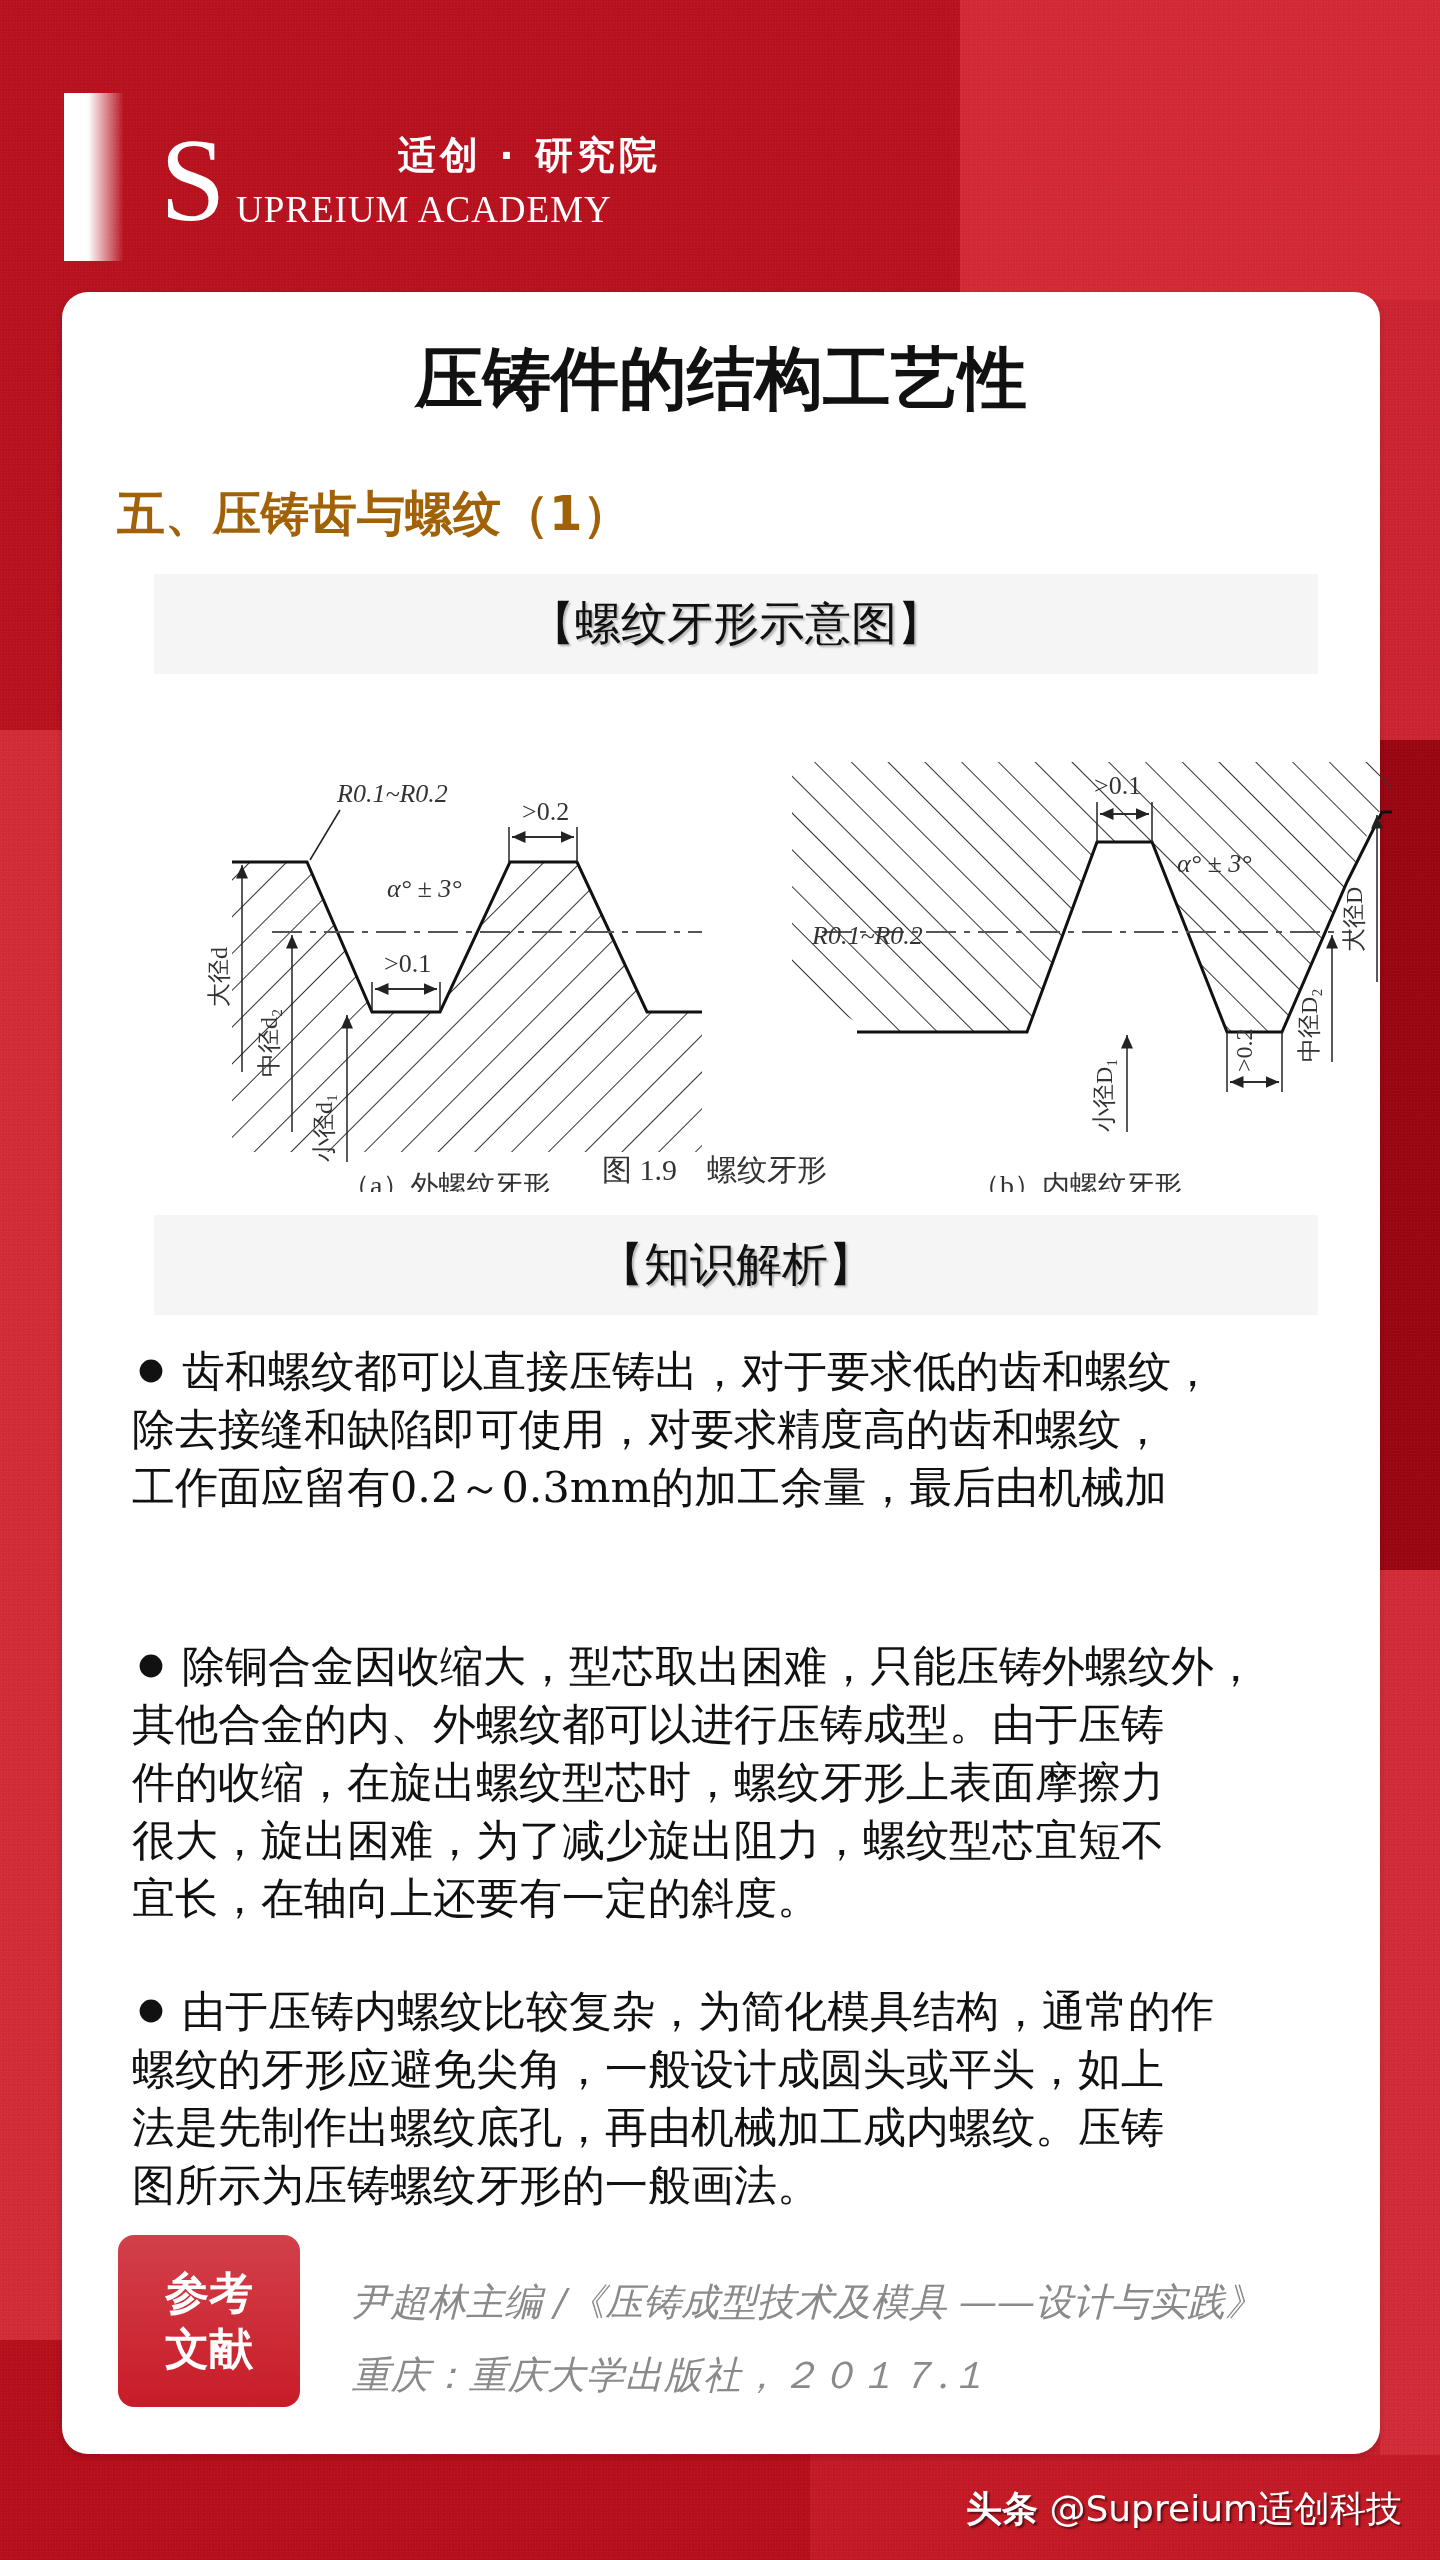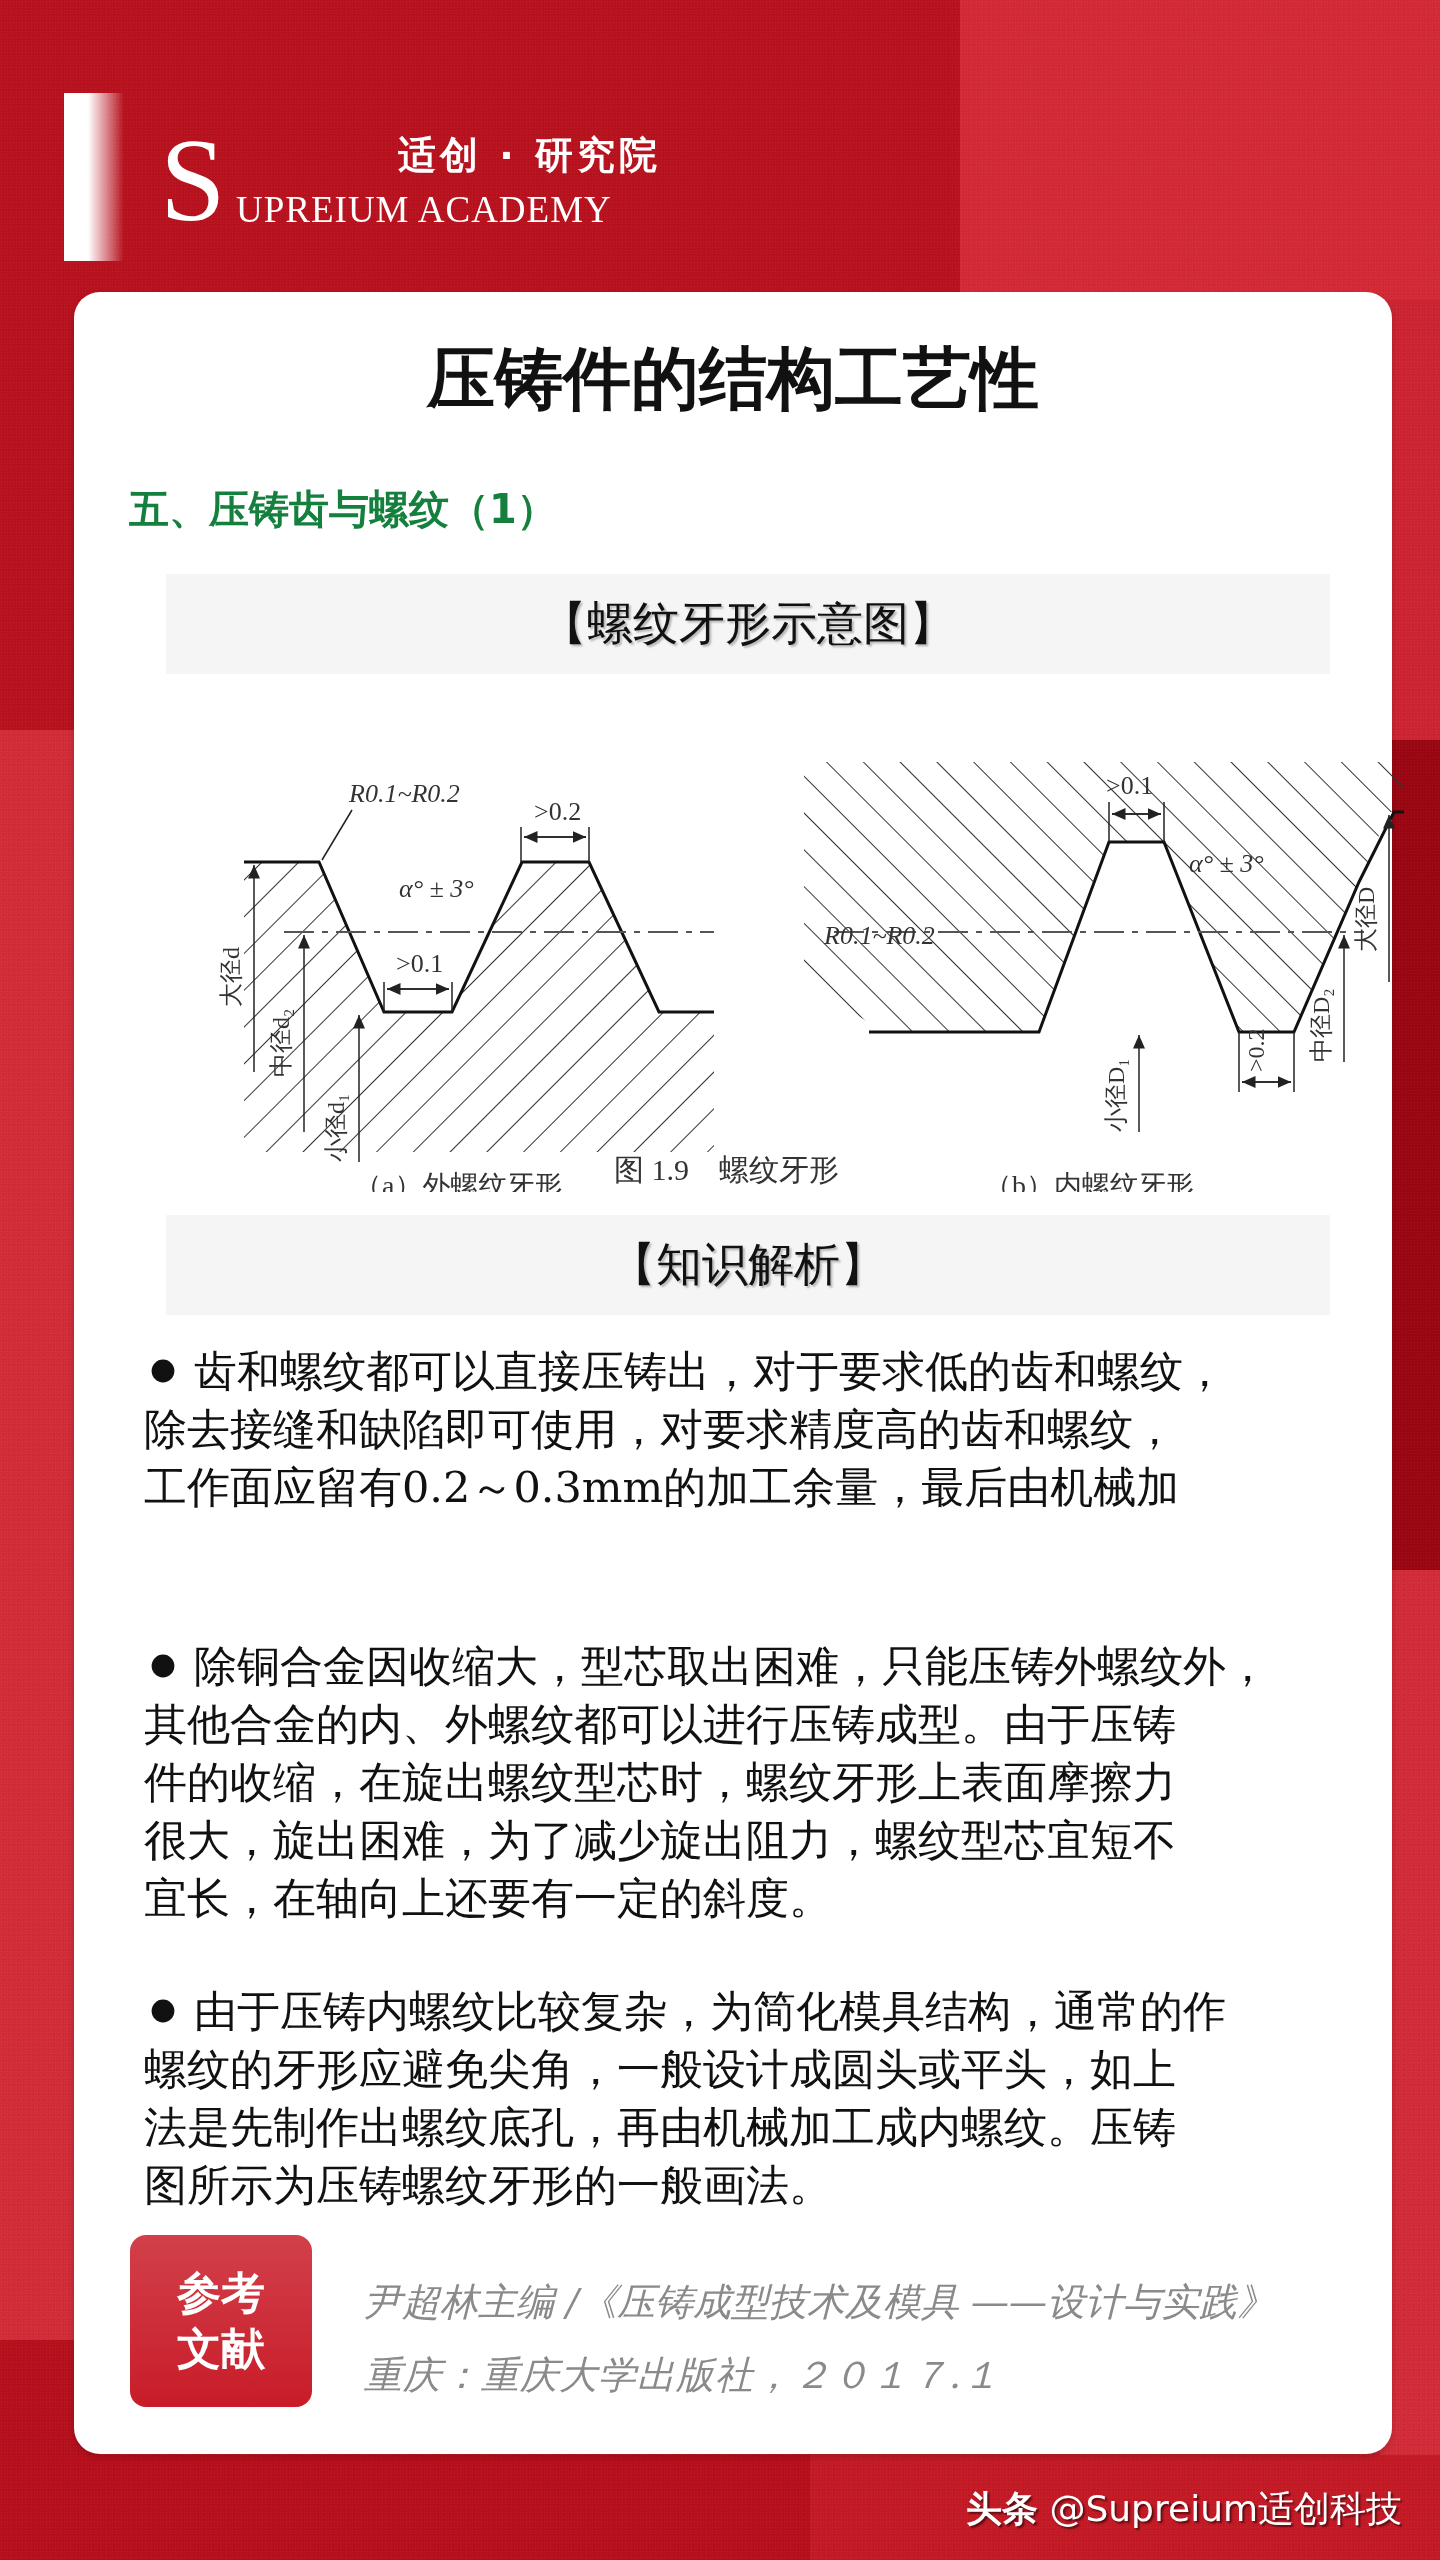--- a/index.html
+++ b/index.html
@@ -44,29 +44,28 @@
   .logo-en {
     position:absolute; left:236px; top:188px; color:#fff;
     font-family:"Liberation Serif", serif; font-size:37px; letter-spacing:1px;
   }
 
   
   .card {
     position:absolute; left:62px; top:292px; width:1318px; height:2162px;
     background:#ffffff; border-radius:26px;
     box-shadow: 0 3px 6px rgba(0,0,0,0.18);
-    margin-left: 12px;
   }
   .page-title {
     position:absolute; left:0; width:100%; top:42px; text-align:center;
     font-family:"DejaVu Sans", sans-serif; font-weight:bold; font-size:68px; color:#111;
   }
   .section-title {
     position:absolute; left:55px; top:190px;
-    font-family:"DejaVu Sans", sans-serif; font-weight:bold; font-size:40px; color:#15803d;
+    font-family:"DejaVu Sans", sans-serif; font-weight:bold; font-size:48px; color:#a16207;
   }
   .band {
     position:absolute; left:92px; width:1164px; height:100px; background:#f5f5f5;
     display:flex; align-items:center; justify-content:center;
     font-family:"DejaVu Sans", sans-serif; font-size:46px; color:#111;
     text-shadow: 2px 2px 2px rgba(0,0,0,0.25);
   }
   .band-1 { top:282px; }
   .band-2 { top:923px; }
 

